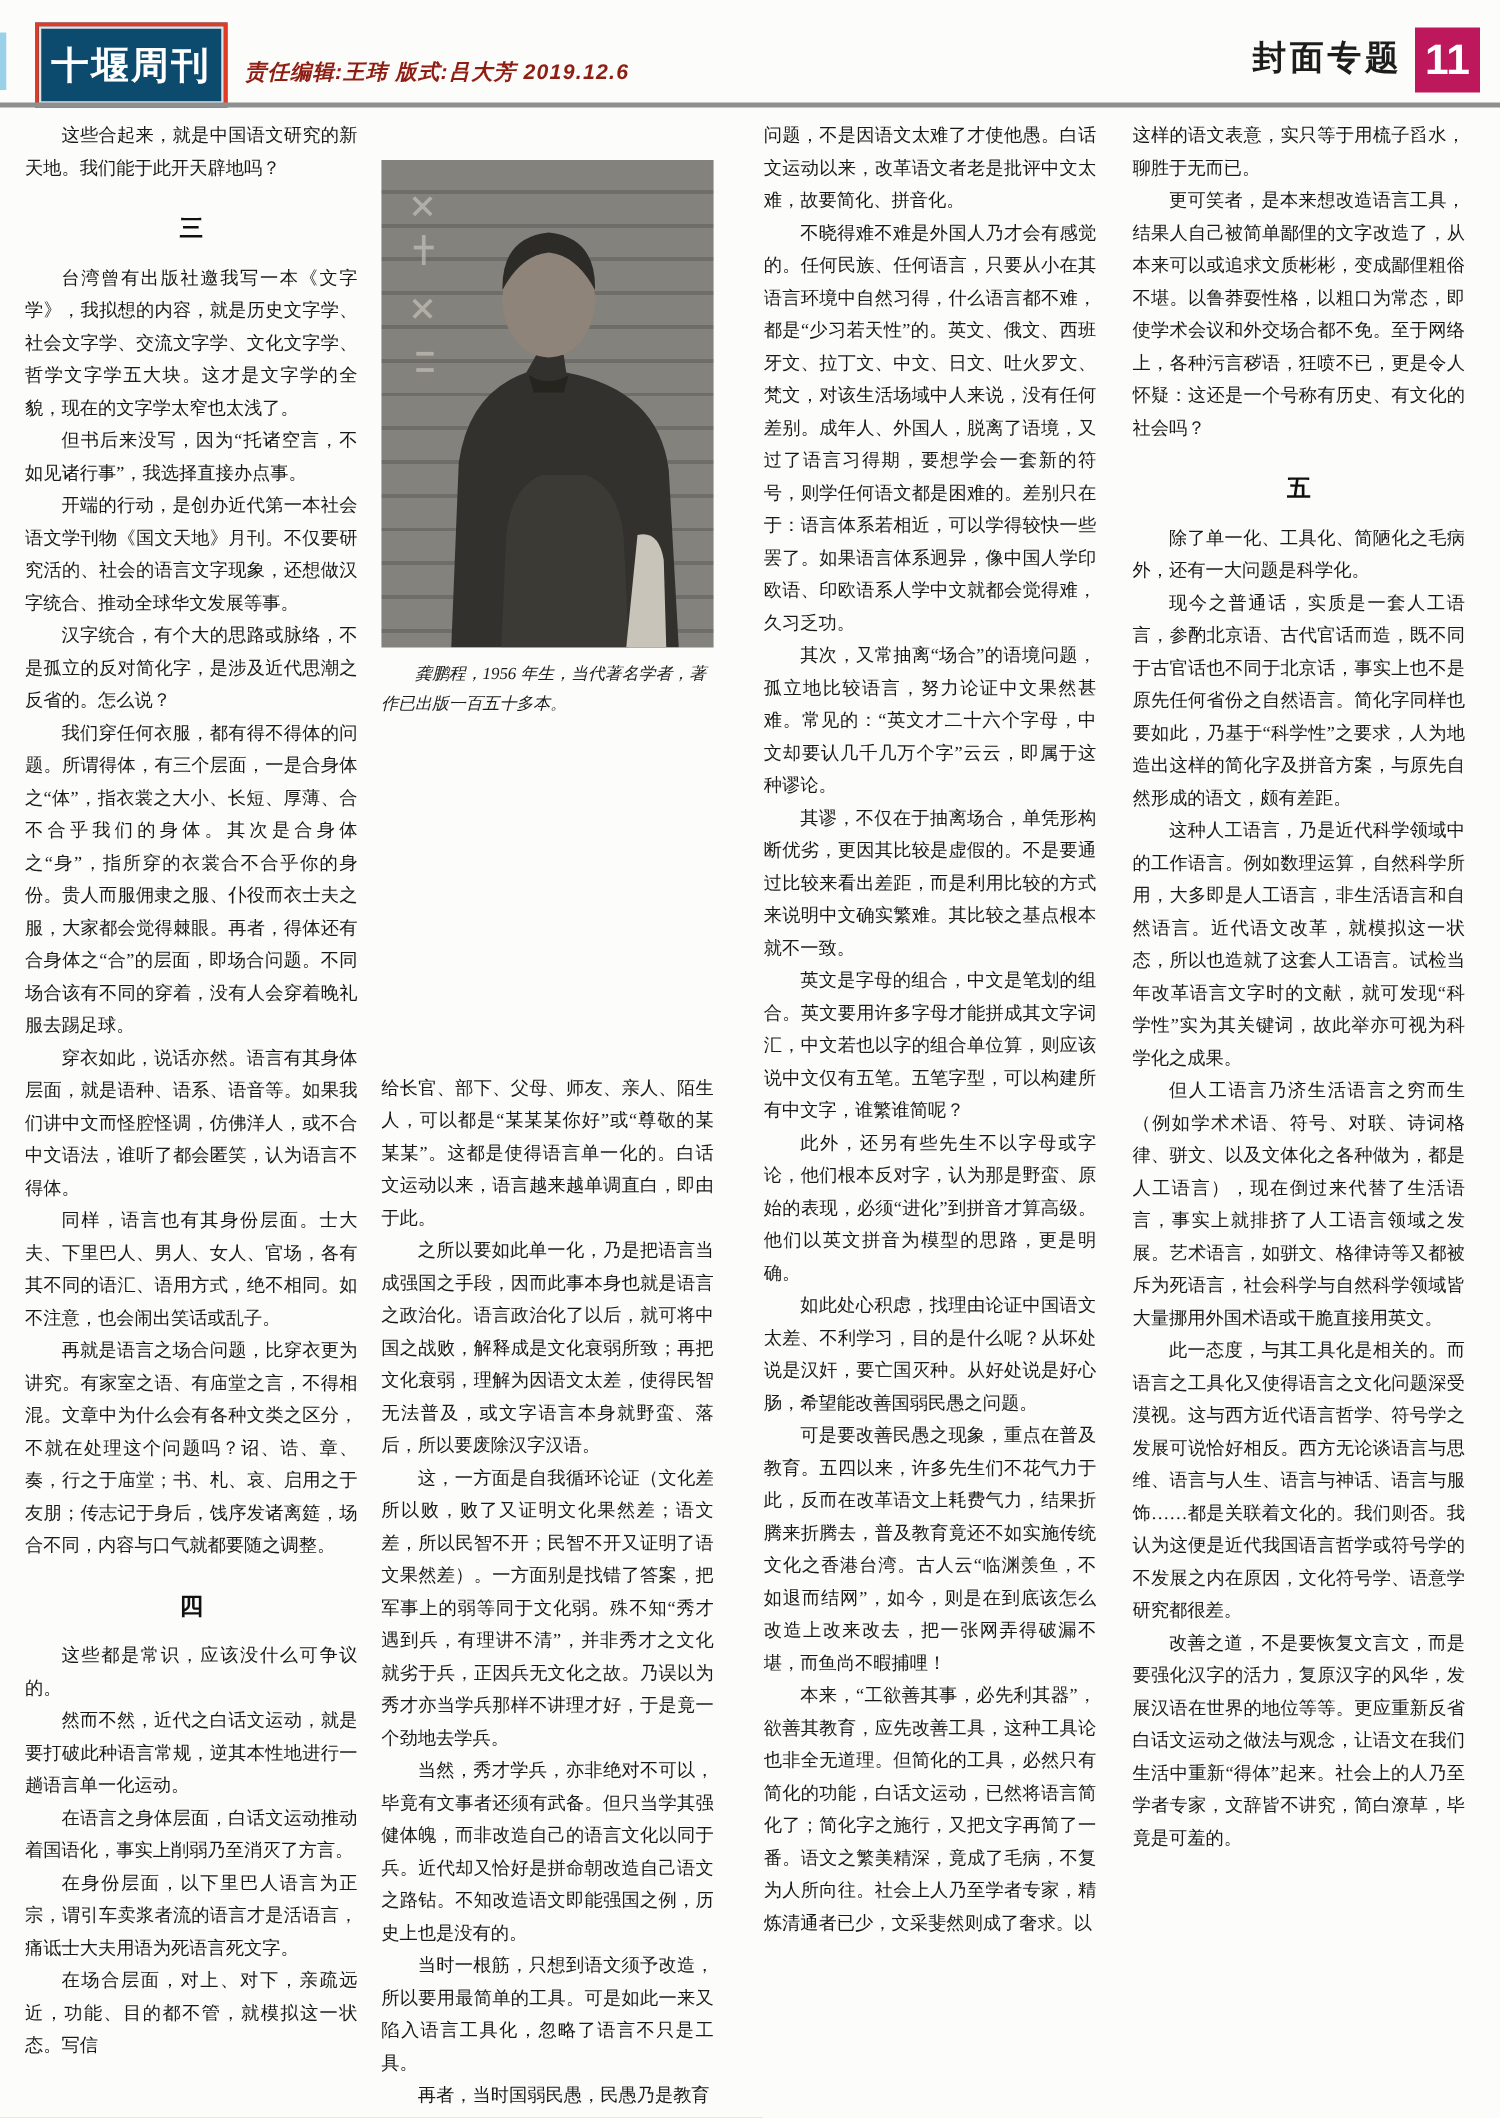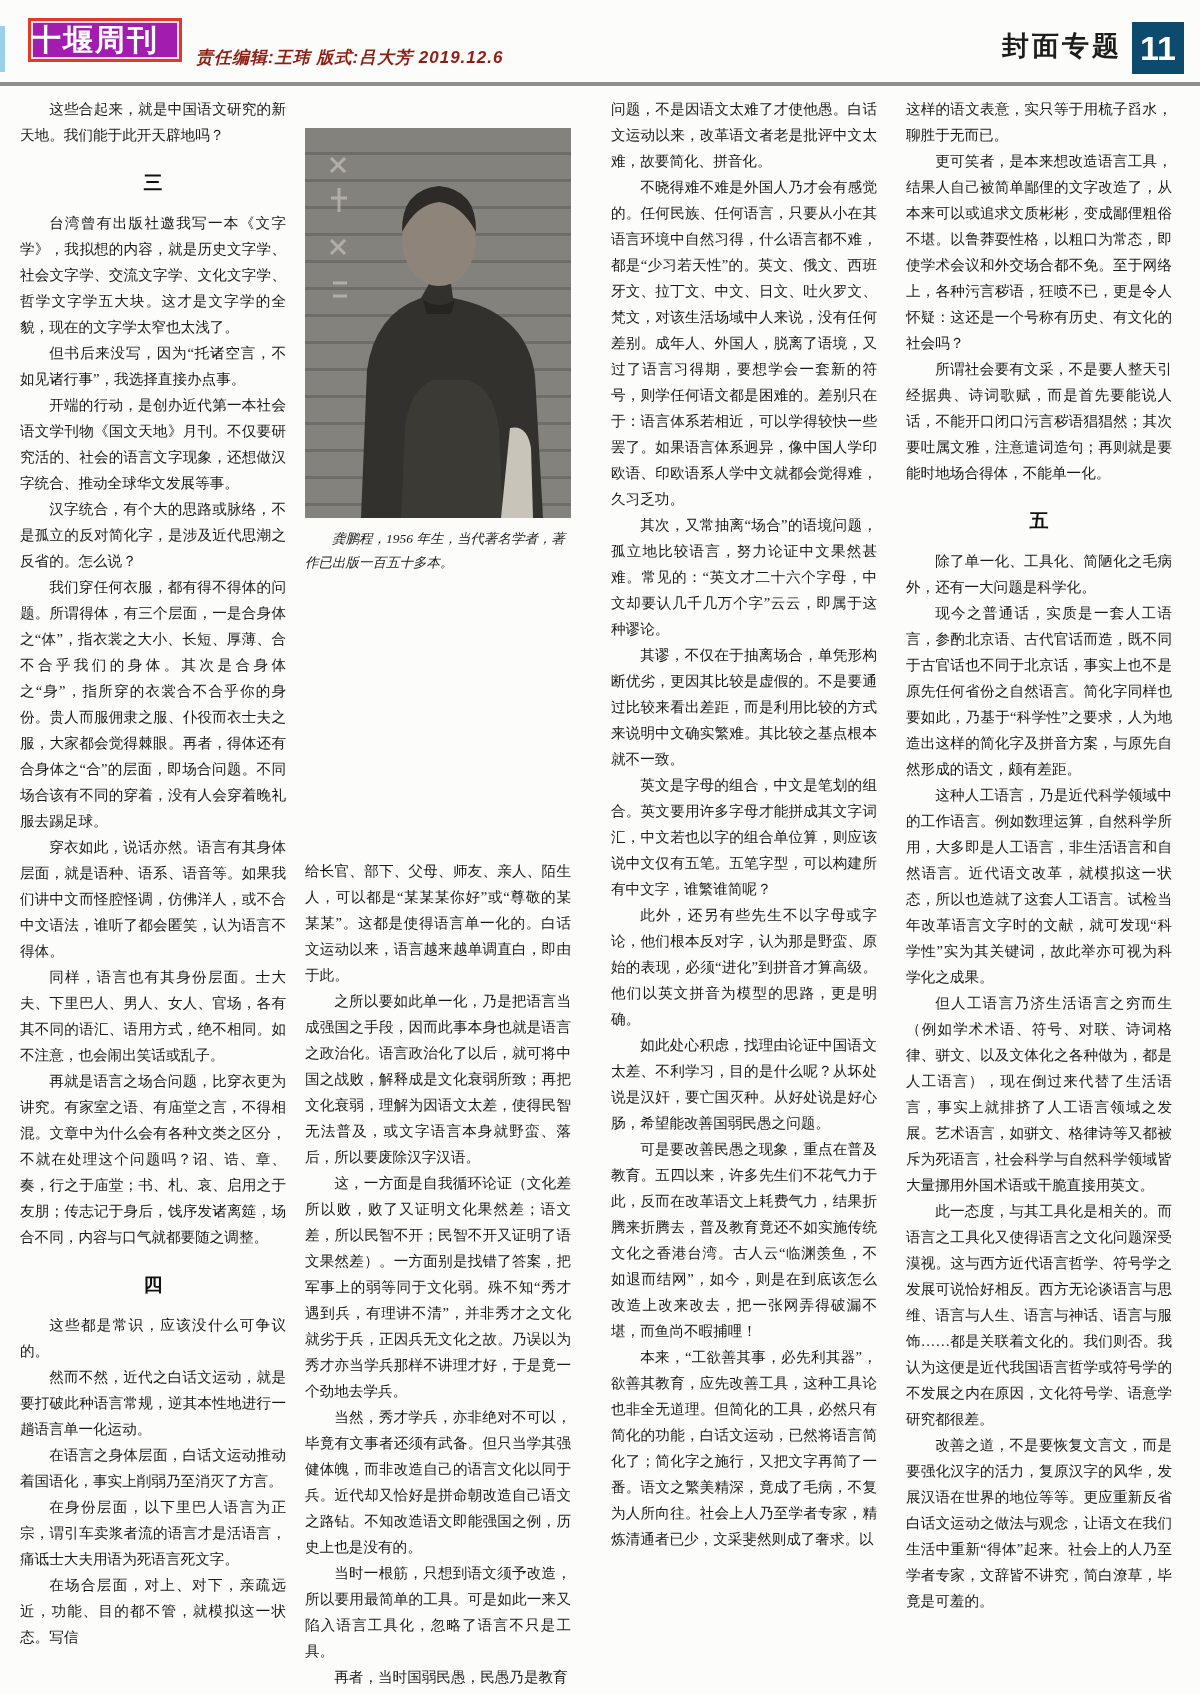--- a/index.html
+++ b/index.html
@@ -1,29 +1,29 @@
 <!DOCTYPE html>
 <html><head>
 <meta charset="utf-8">
 <style>
   html,body{margin:0;padding:0;background:#d9d9d9;}
   .page{position:relative;width:1200px;height:1694px;margin:0 auto;background:#fcfcfa;
         overflow:hidden;font-family:"Liberation Serif",serif;color:#1a1a1a;}
   
   .scan-artifact{position:absolute;left:0;top:26px;width:5px;height:46px;background:#7ec6e4;opacity:.8;}
-  .masthead-box{position:absolute;left:28px;top:18px;width:154px;height:44px;background:#a21caf;
-        border:3px solid #e23b25;box-sizing:border-box;display:flex;align-items:center;justify-content:flex-start;
+  .masthead-box{position:absolute;left:28px;top:18px;width:154px;height:68px;background:#0c4a6e;
+        border:3px solid #e23b25;box-sizing:border-box;display:flex;align-items:center;justify-content:center;
         box-shadow:inset 0 0 0 2px rgba(255,255,255,.85);}
   .masthead-box span{color:#ffffff;font-size:30px;font-weight:bold;letter-spacing:2px;
         font-family:"Liberation Serif",serif;white-space:nowrap;}
   .edit-info{position:absolute;left:196px;top:46px;font-family:"Liberation Sans",sans-serif;
         font-style:italic;font-weight:bold;font-size:17px;color:#8f1d12;letter-spacing:1px;}
   .section-title{position:absolute;right:78px;top:28px;font-family:"Liberation Sans",sans-serif;
         font-weight:bold;font-size:27px;color:#1d1d1d;letter-spacing:3px;}
-  .page-num{position:absolute;right:16px;top:22px;width:52px;height:52px;background:#0c4a6e;
+  .page-num{position:absolute;right:16px;top:22px;width:52px;height:52px;background:#be185d;
         color:#fff;display:flex;align-items:center;justify-content:center;
         font-family:"Liberation Sans",sans-serif;font-weight:bold;font-size:34px;}
   .rule{position:absolute;left:0;top:82px;width:1200px;height:4px;background:#8f8f8f;}
   
   .col{position:absolute;top:96px;width:266px;height:1574px;overflow:hidden;}
   .col1{left:20px;} .col2{left:305px;margin-top:32px;} .col3{left:611px;} .col4{left:906px;}
   .para{margin:0;font-size:14.6px;line-height:26px;text-align:justify;text-indent:2em;color:#191919;}
   .para.cont{text-indent:0;}
   .sec{font-weight:bold;text-align:center;font-size:19px;margin:22px 0 14px;color:#101010;
         font-family:"Liberation Sans",sans-serif;}
@@ -113,21 +113,20 @@
         <p class="para">如此处心积虑，找理由论证中国语文太差、不利学习，目的是什么呢？从坏处说是汉奸，要亡国灭种。从好处说是好心肠，希望能改善国弱民愚之问题。</p>
         <p class="para">可是要改善民愚之现象，重点在普及教育。五四以来，许多先生们不花气力于此，反而在改革语文上耗费气力，结果折腾来折腾去，普及教育竟还不如实施传统文化之香港台湾。古人云“临渊羡鱼，不如退而结网”，如今，则是在到底该怎么改造上改来改去，把一张网弄得破漏不堪，而鱼尚不暇捕哩！</p>
         <p class="para">本来，“工欲善其事，必先利其器”，欲善其教育，应先改善工具，这种工具论也非全无道理。但简化的工具，必然只有简化的功能，白话文运动，已然将语言简化了；简化字之施行，又把文字再简了一番。语文之繁美精深，竟成了毛病，不复为人所向往。社会上人乃至学者专家，精炼清通者已少，文采斐然则成了奢求。以</p>
       </div>
   </div>
 
   <div class="col col4">
     <div class="colflow">
         <p class="para cont">这样的语文表意，实只等于用梳子舀水，聊胜于无而已。</p>
         <p class="para">更可笑者，是本来想改造语言工具，结果人自己被简单鄙俚的文字改造了，从本来可以或追求文质彬彬，变成鄙俚粗俗不堪。以鲁莽耍性格，以粗口为常态，即使学术会议和外交场合都不免。至于网络上，各种污言秽语，狂喷不已，更是令人怀疑：这还是一个号称有历史、有文化的社会吗？</p>
-        <p class="para">所谓社会要有文采，不是要人整天引经据典、诗词歌赋，而是首先要能说人话，不能开口闭口污言秽语猖猖然；其次要吐属文雅，注意遣词造句；再则就是要能时地场合得体，不能单一化。</p>
         <div class="sec">五</div>
         <p class="para">除了单一化、工具化、简陋化之毛病外，还有一大问题是科学化。</p>
         <p class="para">现今之普通话，实质是一套人工语言，参酌北京语、古代官话而造，既不同于古官话也不同于北京话，事实上也不是原先任何省份之自然语言。简化字同样也要如此，乃基于“科学性”之要求，人为地造出这样的简化字及拼音方案，与原先自然形成的语文，颇有差距。</p>
         <p class="para">这种人工语言，乃是近代科学领域中的工作语言。例如数理运算，自然科学所用，大多即是人工语言，非生活语言和自然语言。近代语文改革，就模拟这一状态，所以也造就了这套人工语言。试检当年改革语言文字时的文献，就可发现“科学性”实为其关键词，故此举亦可视为科学化之成果。</p>
         <p class="para">但人工语言乃济生活语言之穷而生（例如学术术语、符号、对联、诗词格律、骈文、以及文体化之各种做为，都是人工语言），现在倒过来代替了生活语言，事实上就排挤了人工语言领域之发展。艺术语言，如骈文、格律诗等又都被斥为死语言，社会科学与自然科学领域皆大量挪用外国术语或干脆直接用英文。</p>
         <p class="para">此一态度，与其工具化是相关的。而语言之工具化又使得语言之文化问题深受漠视。这与西方近代语言哲学、符号学之发展可说恰好相反。西方无论谈语言与思维、语言与人生、语言与神话、语言与服饰……都是关联着文化的。我们则否。我认为这便是近代我国语言哲学或符号学的不发展之内在原因，文化符号学、语意学研究都很差。</p>
         <p class="para">改善之道，不是要恢复文言文，而是要强化汉字的活力，复原汉字的风华，发展汉语在世界的地位等等。更应重新反省白话文运动之做法与观念，让语文在我们生活中重新“得体”起来。社会上的人乃至学者专家，文辞皆不讲究，简白潦草，毕竟是可羞的。</p>
       </div>
   </div>
 

